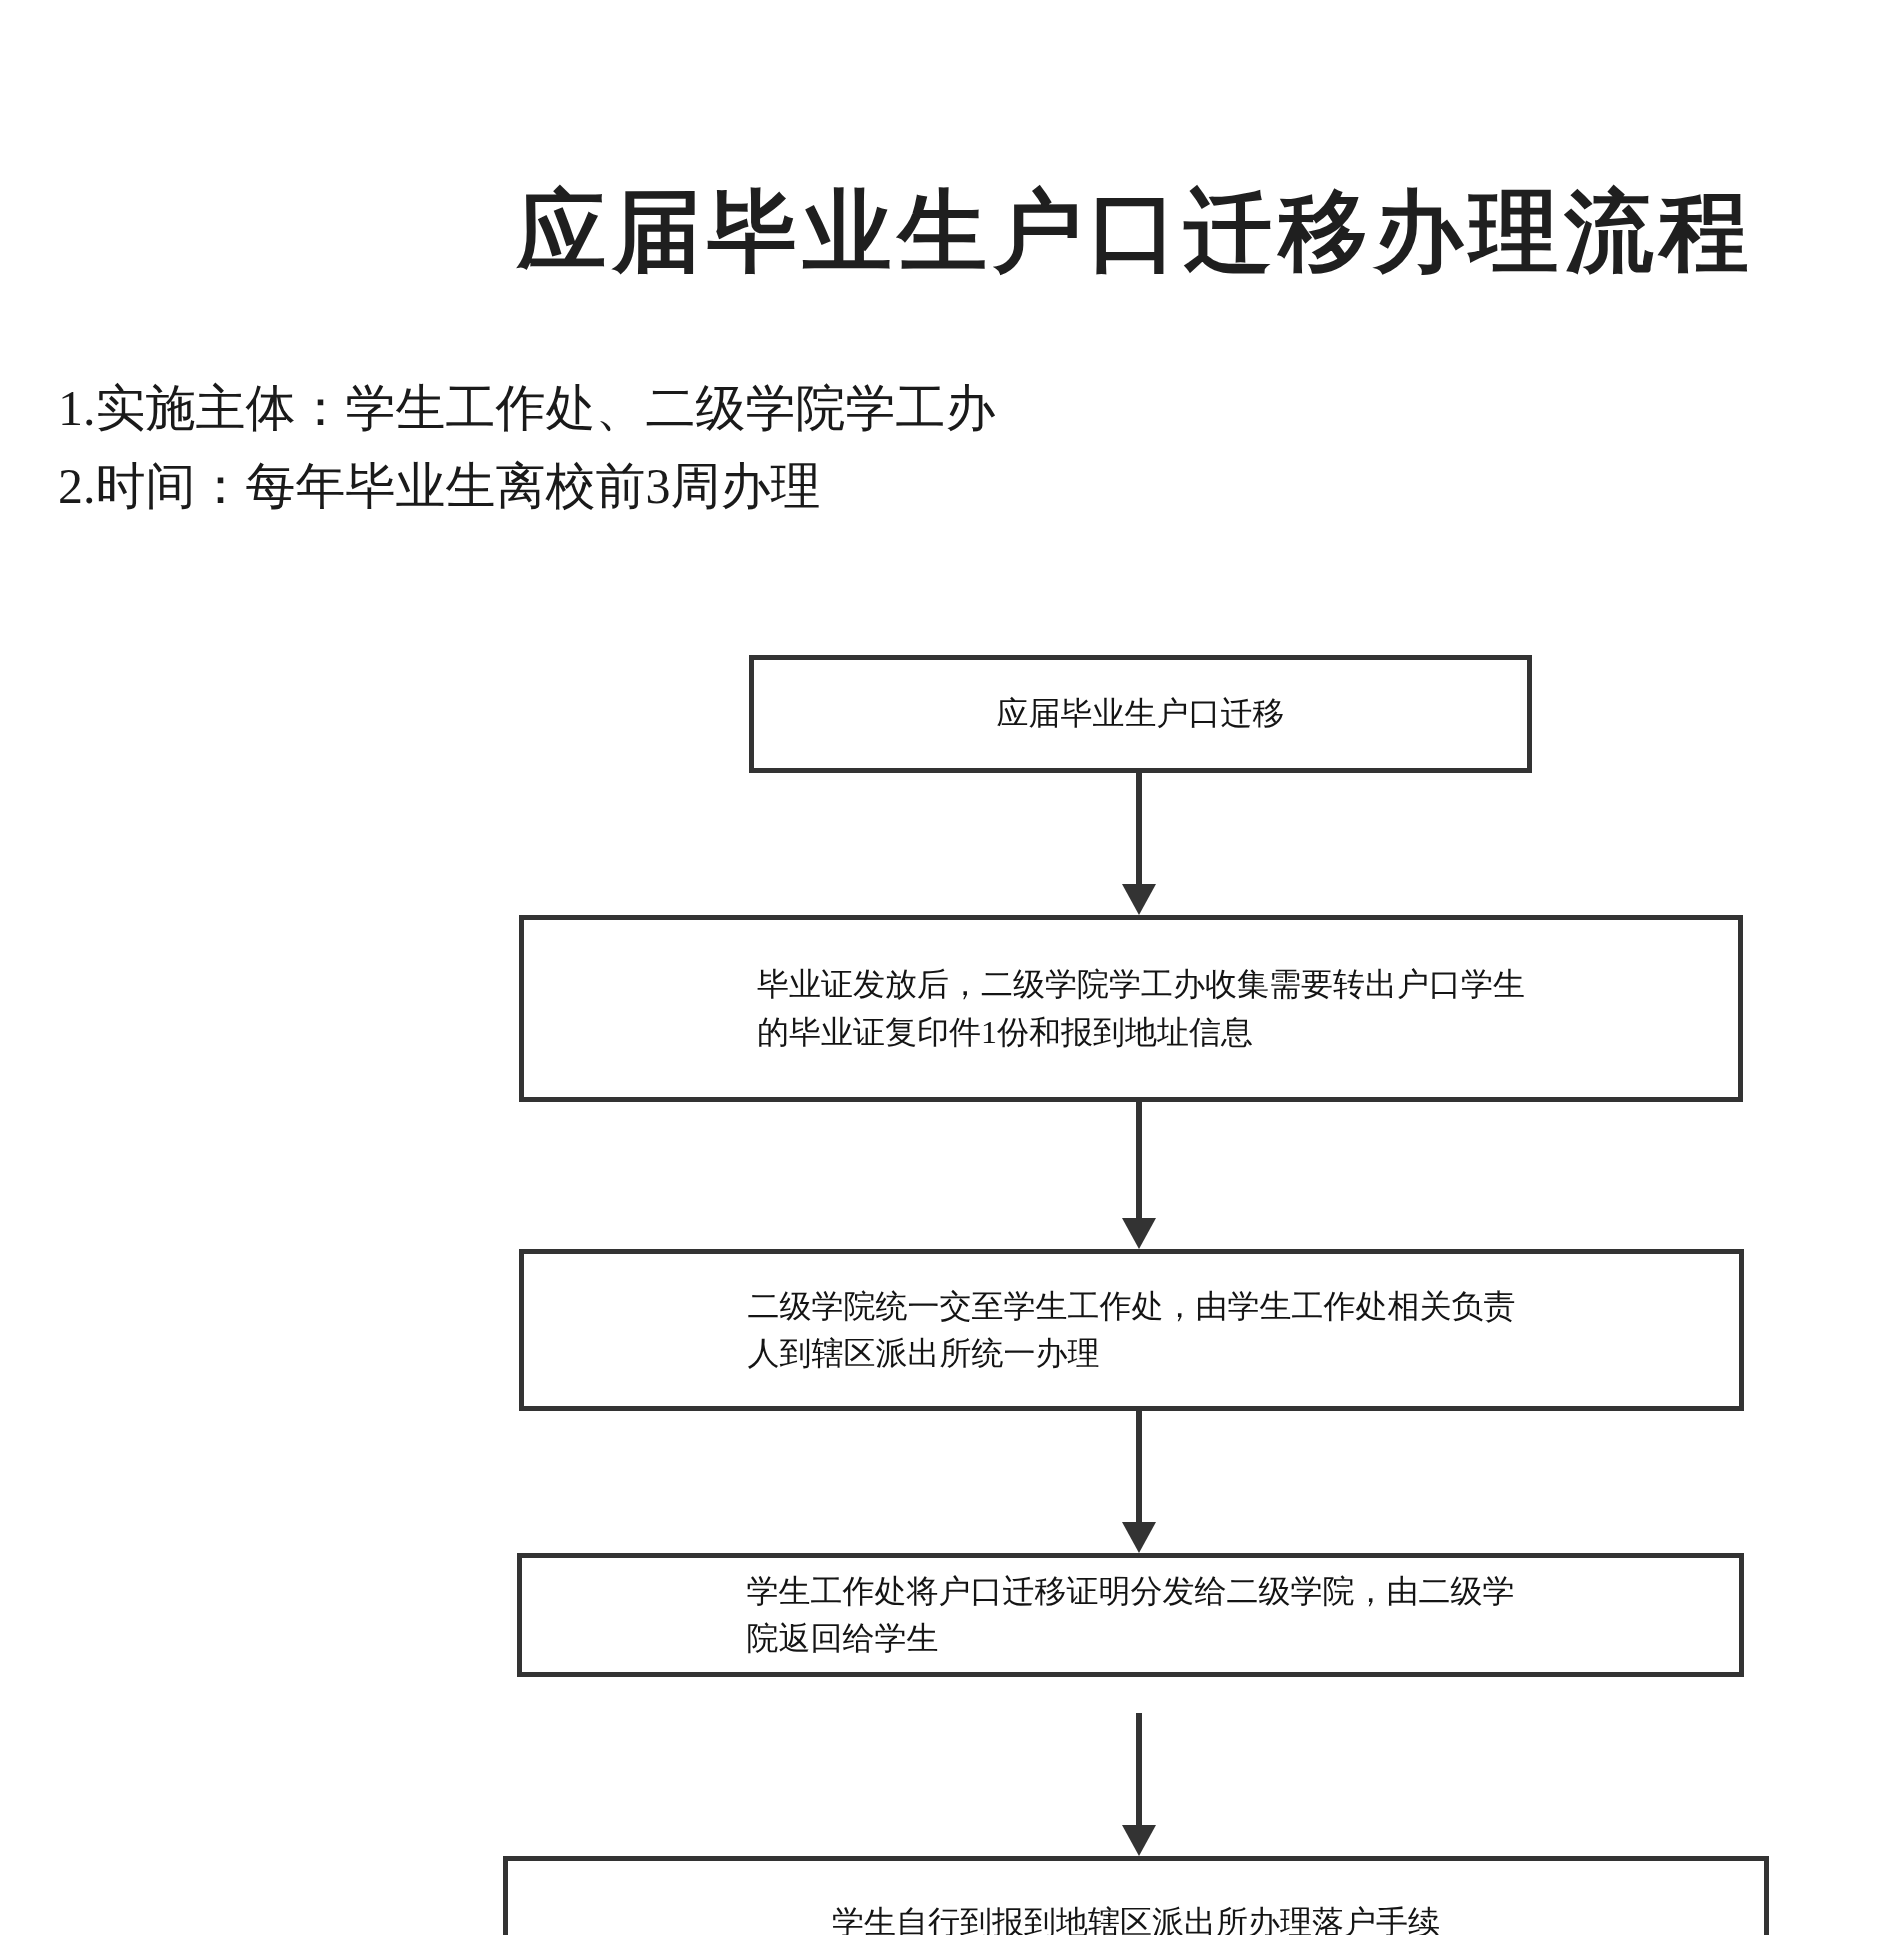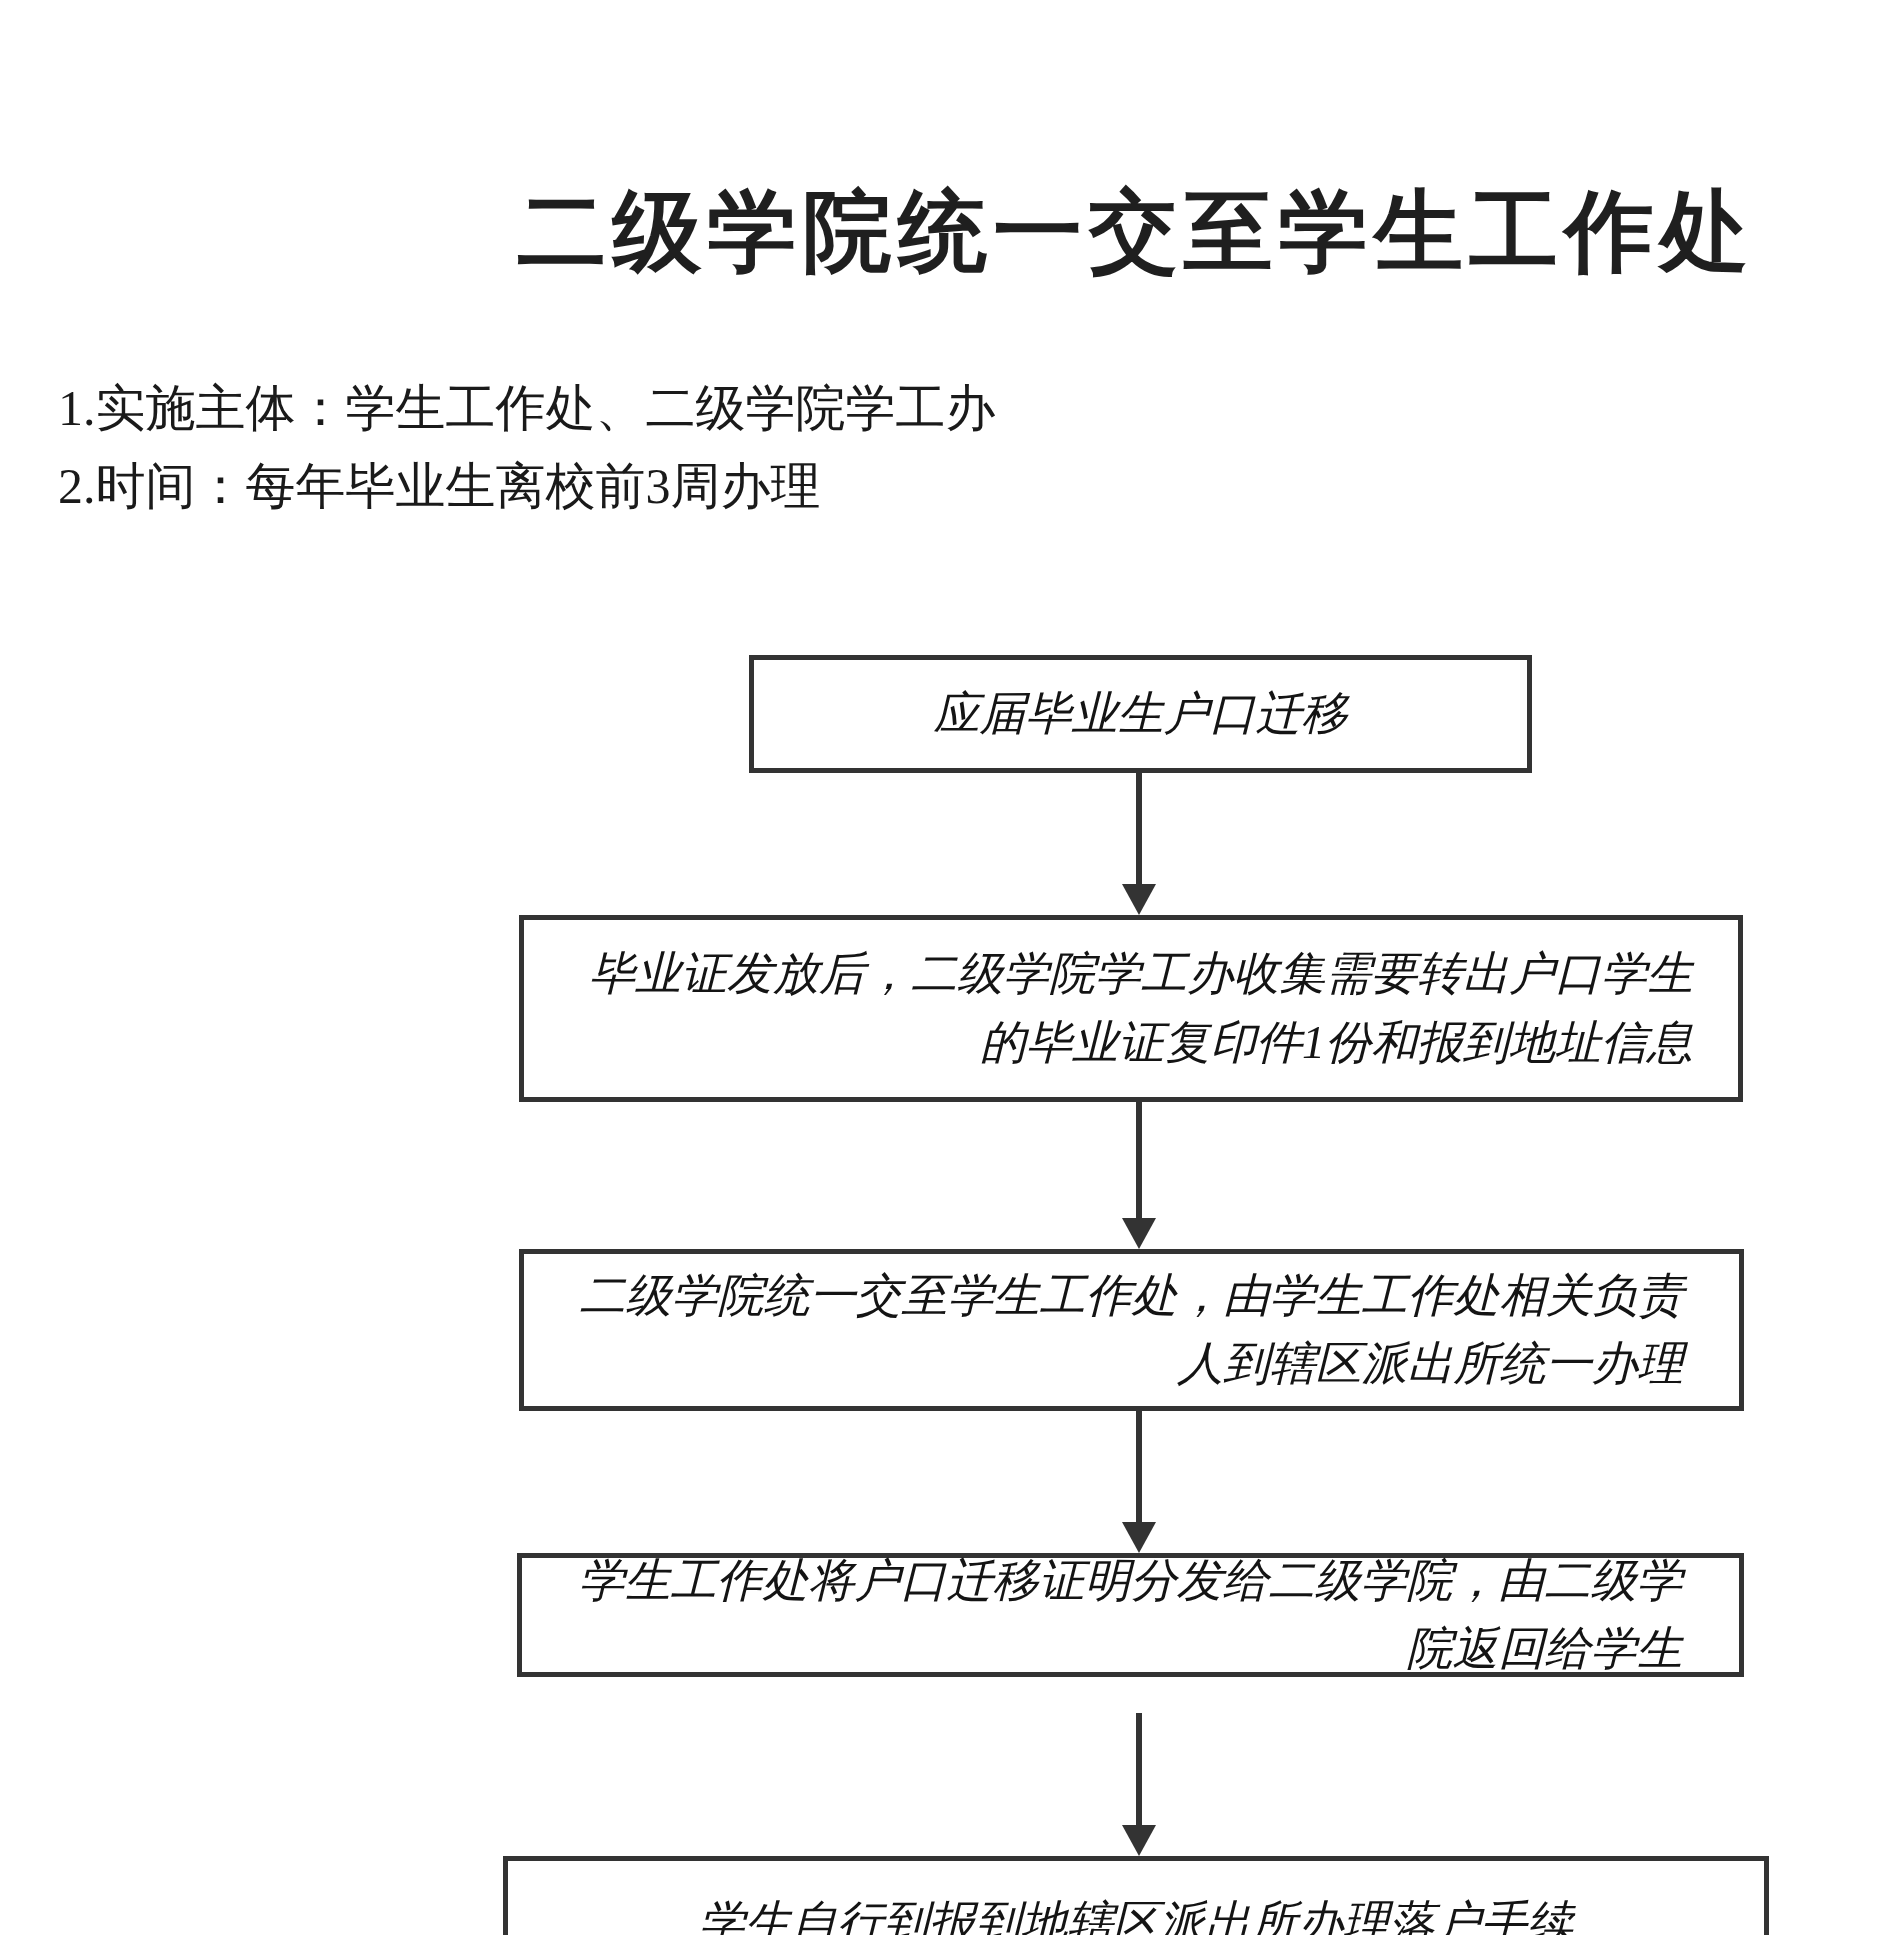--- a/index.html
+++ b/index.html
@@ -38,26 +38,25 @@
     white-space: nowrap;
   }
   .flow-box {
     position: absolute;
     box-sizing: border-box;
     border: 5px solid #333333;
     background: #ffffff;
     display: flex;
     align-items: center;
     justify-content: center;
-    text-align: right;
-    font-size: 46px;
+    text-align: left;
+    font-size: 32px;
     line-height: 1.48;
     color: #141414;
     white-space: pre-line;
-    font-style: italic;
   }
   .box-start { left: 749px; top: 655px; width: 783px; height: 118px; }
   .box-step1 { left: 519px; top: 915px; width: 1224px; height: 187px; padding-left: 20px; }
   .box-step2 { left: 519px; top: 1249px; width: 1225px; height: 162px; }
   .box-step3 { left: 517px; top: 1553px; width: 1227px; height: 124px; }
   .box-end   { left: 503px; top: 1856px; width: 1266px; height: 134px; }
   .arrow {
     position: absolute;
     left: 1122px;
     width: 34px;
@@ -80,21 +79,21 @@
   .arrow-1 { top: 773px; height: 142px; }
   .arrow-2 { top: 1101px; height: 148px; }
   .arrow-3 { top: 1411px; height: 142px; }
   .arrow-4 { top: 1713px; height: 143px; }
 </style>
 </head>
 <body>
 
 <div class="canvas">
 
-  <h1 class="title">二级学院统一交至学生工作处</h1>
+  <h1 class="title">应届毕业生户口迁移办理流程</h1>
 
   <div class="notes">
     <div>1.实施主体：学生工作处、二级学院学工办</div>
     <div>2.时间：每年毕业生离校前3周办理</div>
   </div>
 
   <div class="flow-box box-start">
     <span>应届毕业生户口迁移</span>
   </div>
 

